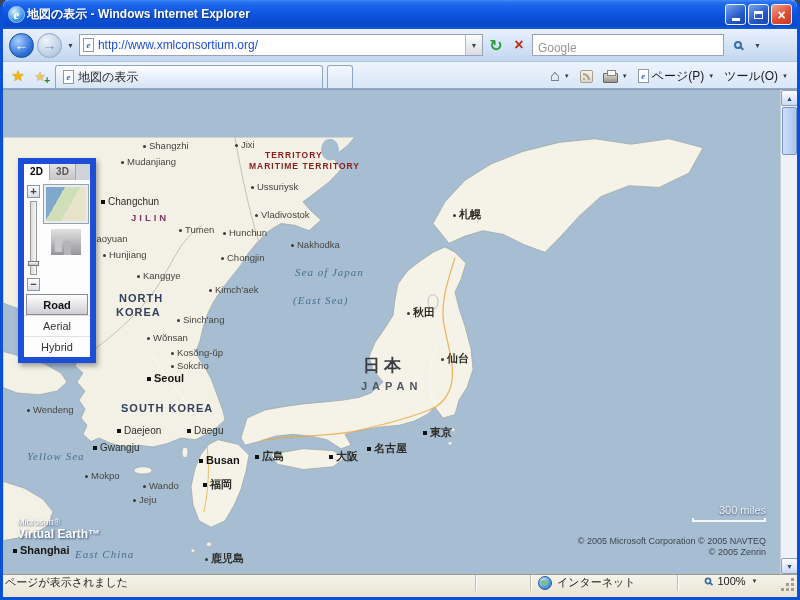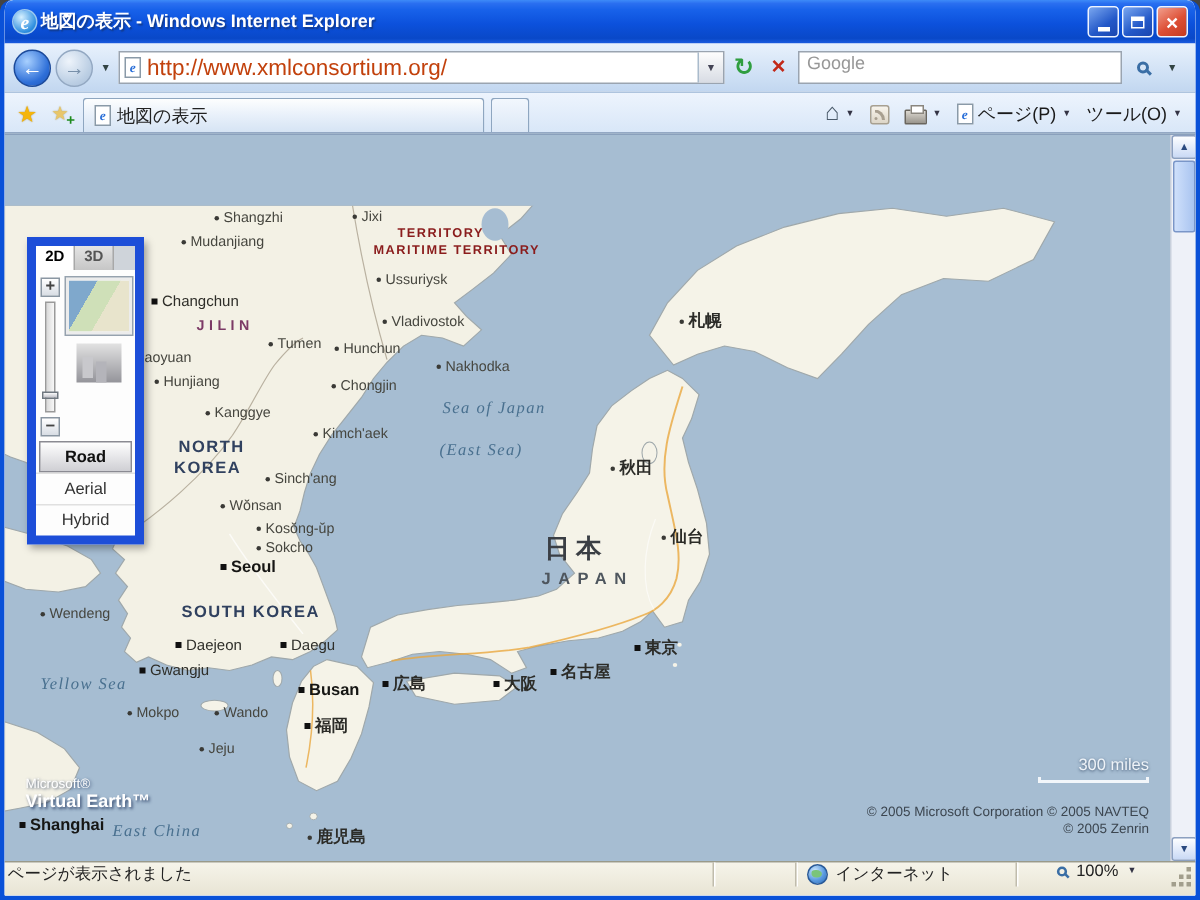--- a/index.html
+++ b/index.html
@@ -18,26 +18,26 @@
   .g-max{width:9px;height:8px;border:1px solid #fff;border-top:3px solid #fff;}
   
   .navbar{height:33px;flex:0 0 33px;background:linear-gradient(#e8f1fc,#d3e3f6 55%,#c2d7f0);border-bottom:1px solid #aec4de;display:flex;align-items:center;padding:0 6px;gap:3px;}
   .navcirc{width:25px;height:25px;border-radius:50%;display:flex;align-items:center;justify-content:center;font-weight:bold;font-size:14px;}
   .navcirc.back{background:radial-gradient(circle at 35% 30%,#a8d0ff,#2e6fd8 65%,#1e55b8);color:#fff;border:1px solid #1c4a9a;}
   .navcirc.fwd{background:radial-gradient(circle at 35% 30%,#eef4fb,#bccfe4 65%,#a8bed8);color:#7890aa;border:1px solid #93a8c2;}
   .ddsmall{font-size:7px;color:#344;padding:0 2px;}
   .addr{width:404px;height:22px;background:#fff;border:1px solid #9aa4b0;display:flex;align-items:center;padding-left:3px;}
   .doc-ico{width:11px;height:14px;background:#fff;border:1px solid #8a9aa8;display:inline-flex;align-items:center;justify-content:center;flex:0 0 11px;}
   .doc-e{color:#2a6fd8;font:bold italic 9px/1 "Liberation Serif",serif;font-style:italic;}
-  .addr-text{flex:1;font-size:15px;color:#c2410c;padding-left:4px;white-space:nowrap;overflow:hidden;}
+  .addr-text{flex:1;font-size:12px;color:#1d4ed8;padding-left:4px;white-space:nowrap;overflow:hidden;}
   .combo-btn{width:17px;height:20px;background:linear-gradient(#fdfdfd,#d8dce4);border-left:1px solid #aabbcc;display:flex;align-items:center;justify-content:center;font-size:7px;color:#445;}
   .tbtn{width:20px;height:22px;display:flex;align-items:center;justify-content:center;}
   .refresh-g{color:#2f9e3f;font-size:16px;font-weight:bold;}
   .stop-r{color:#c22818;font-size:16px;font-weight:bold;}
-  .search{width:216px;height:22px;background:#fff;border:1px solid #9aa4b0;display:flex;align-items:flex-start;padding:0 5px;}
+  .search{width:192px;height:22px;background:#fff;border:1px solid #9aa4b0;display:flex;align-items:flex-end;padding:0 5px;}
   .search-text{color:#979797;font-size:12px;}
   .sbtn{width:22px;height:22px;display:flex;align-items:center;justify-content:center;}
   .mag{width:8px;height:8px;border:2px solid #3a6ea5;border-radius:50%;position:relative;display:inline-block;}
   .mag::after{content:"";position:absolute;width:5px;height:2px;background:#3a6ea5;transform:rotate(45deg);right:-4px;bottom:-2px;}
   .mag.small{transform:scale(.85);}
   
   .cmdbar{height:27px;flex:0 0 27px;background:linear-gradient(#edf4fd,#d9e7f8);border-bottom:1px solid #93a8c4;display:flex;align-items:flex-end;padding:0 4px;}
   .fav-btn{width:22px;height:24px;display:flex;align-items:center;justify-content:center;position:relative;}
   .star-y{color:#f5b50a;font-size:15px;text-shadow:0 0 1px #a87808;}
   .star-g{color:#e8c66a;font-size:13px;text-shadow:0 0 1px #a89858;}
@@ -251,21 +251,21 @@
           <span class="maplbl lbl-city" style="left: 144px; top: 196px;"><i class="mk-dot"></i>Wŏnsan</span>
           <span class="maplbl lbl-city" style="left: 168px; top: 211px;"><i class="mk-dot"></i>Kosŏng-ŭp</span>
           <span class="maplbl lbl-city" style="left: 168px; top: 224px;"><i class="mk-dot"></i>Sokcho</span>
           <span class="maplbl lbl-major" style="left: 144px; top: 236px;"><i class="mk-sq"></i>Seoul</span>
           <span class="maplbl lbl-country" style="left: 118px; top: 266px;">SOUTH KOREA</span>
           <span class="maplbl lbl-city2" style="left: 114px; top: 289px;"><i class="mk-sq"></i>Daejeon</span>
           <span class="maplbl lbl-city2" style="left: 184px; top: 289px;"><i class="mk-sq"></i>Daegu</span>
           <span class="maplbl lbl-city2" style="left: 90px; top: 306px;"><i class="mk-sq"></i>Gwangju</span>
           <span class="maplbl lbl-major" style="left: 196px; top: 318px;"><i class="mk-sq"></i>Busan</span>
           <span class="maplbl lbl-city" style="left: 82px; top: 334px;"><i class="mk-dot"></i>Mokpo</span>
-          <span class="maplbl lbl-city" style="left: 140px; top: 334px; text-align: center;"><i class="mk-dot"></i>Wando</span>
+          <span class="maplbl lbl-city" style="left: 140px; top: 344px; text-align: center;"><i class="mk-dot"></i>Wando</span>
           <span class="maplbl lbl-city" style="left: 130px; top: 358px;"><i class="mk-dot"></i>Jeju</span>
           <span class="maplbl lbl-city" style="left: 24px; top: 268px;"><i class="mk-dot"></i>Wendeng</span>
           <span class="maplbl lbl-water" style="left: 24px; top: 314px;">Yellow Sea</span>
           <span class="maplbl lbl-water" style="left: 292px; top: 130px;">Sea of Japan</span>
           <span class="maplbl lbl-water" style="left: 290px; top: 158px;">(East Sea)</span>
           <span class="maplbl lbl-jp" style="left: 450px; top: 72px;"><i class="mk-dot"></i>札幌</span>
           <span class="maplbl lbl-jp" style="left: 404px; top: 170px;"><i class="mk-dot"></i>秋田</span>
           <span class="maplbl lbl-jp" style="left: 438px; top: 216px;"><i class="mk-dot"></i>仙台</span>
           <span class="maplbl lbl-jpbig" style="left: 360px; top: 220px;">日本</span>
           <span class="maplbl lbl-jpcaps" style="left: 358px; top: 244px;">JAPAN</span>

